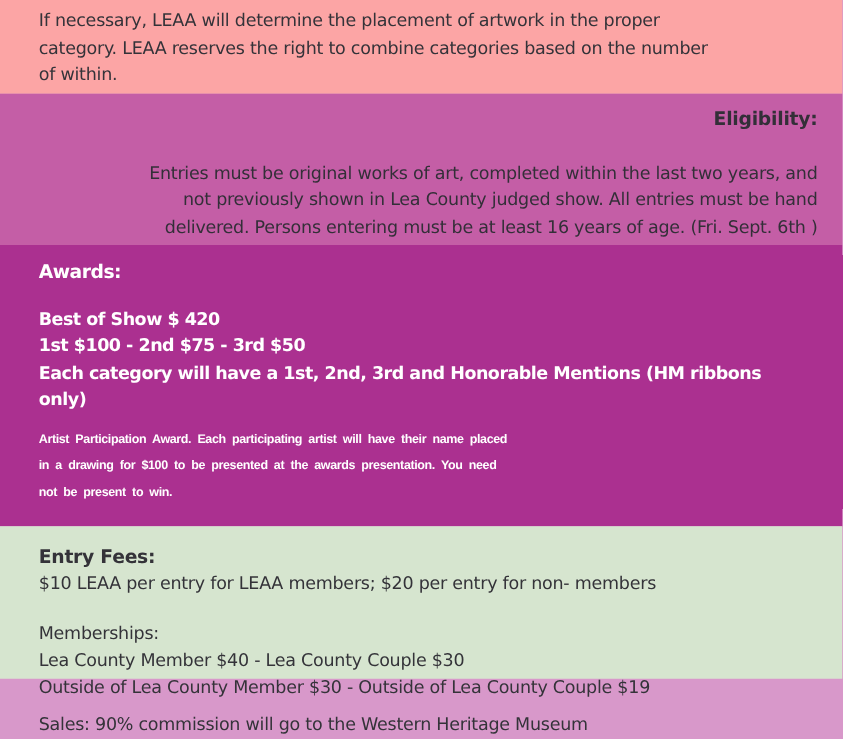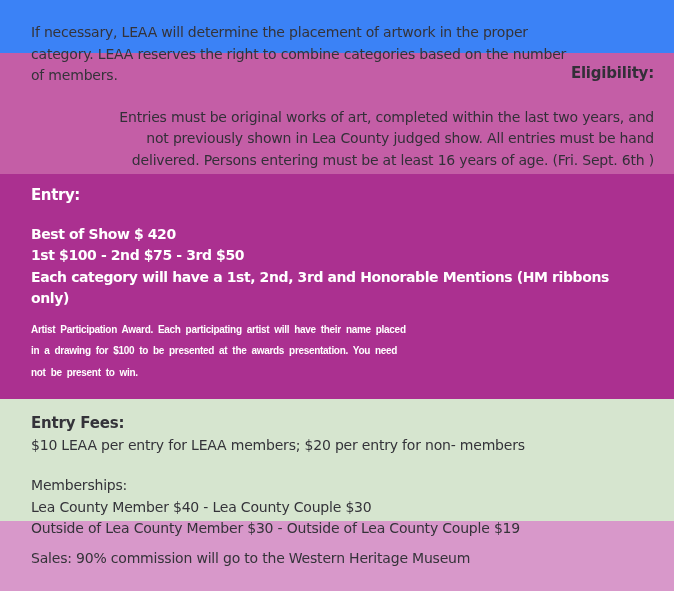--- a/index.html
+++ b/index.html
@@ -13,23 +13,23 @@
     font-family: "DejaVu Sans", sans-serif;
     background: #d898ca;
   }
   .section {
     width: 674px;
     box-sizing: border-box;
     padding-left: 31px;
     padding-right: 20px;
   }
   .sec-placement {
-    height: 53px;
-    background: #3b82f6;
-    padding-top: 22px;
+    height: 75px;
+    background: #fca5a5;
+    padding-top: 7px;
     color: #343339;
   }
   .sec-eligibility {
     height: 121px;
     background: #c45ea6;
     padding-top: 10px;
     color: #332f38;
     text-align: right;
   }
   .sec-awards {
@@ -69,33 +69,33 @@
     letter-spacing: -0.3px;
     word-spacing: 2.5px;
   }
 </style>
 </head>
 <body>
 
 <div class="section sec-placement">
   <div class="line">If necessary, LEAA will determine the placement of artwork in the proper</div>
   <div class="line">category. LEAA reserves the right to combine categories based on the number</div>
-  <div class="line">of members.</div>
+  <div class="line">of within.</div>
 </div>
 
 <div class="section sec-eligibility">
   <div class="line heading">Eligibility:</div>
   <div class="spacer-lg"></div>
   <div class="line">Entries must be original works of art, completed within the last two years, and</div>
   <div class="line">not previously shown in Lea County judged show. All entries must be hand</div>
   <div class="line">delivered. Persons entering must be at least 16 years of age. (Fri. Sept. 6th )</div>
 </div>
 
 <div class="section sec-awards">
-  <div class="line heading">Entry:</div>
+  <div class="line heading">Awards:</div>
   <div class="spacer-md"></div>
   <div class="line">Best of Show $ 420</div>
   <div class="line">1st $100 - 2nd $75 - 3rd $50</div>
   <div class="line">Each category will have a 1st, 2nd, 3rd and Honorable Mentions (HM ribbons</div>
   <div class="line">only)</div>
   <div class="spacer-sm"></div>
   <div class="participation">
     <div class="line">Artist Participation Award. Each participating artist will have their name placed</div>
     <div class="line">in a drawing for $100 to be presented at the awards presentation. You need</div>
     <div class="line">not be present to win.</div>

